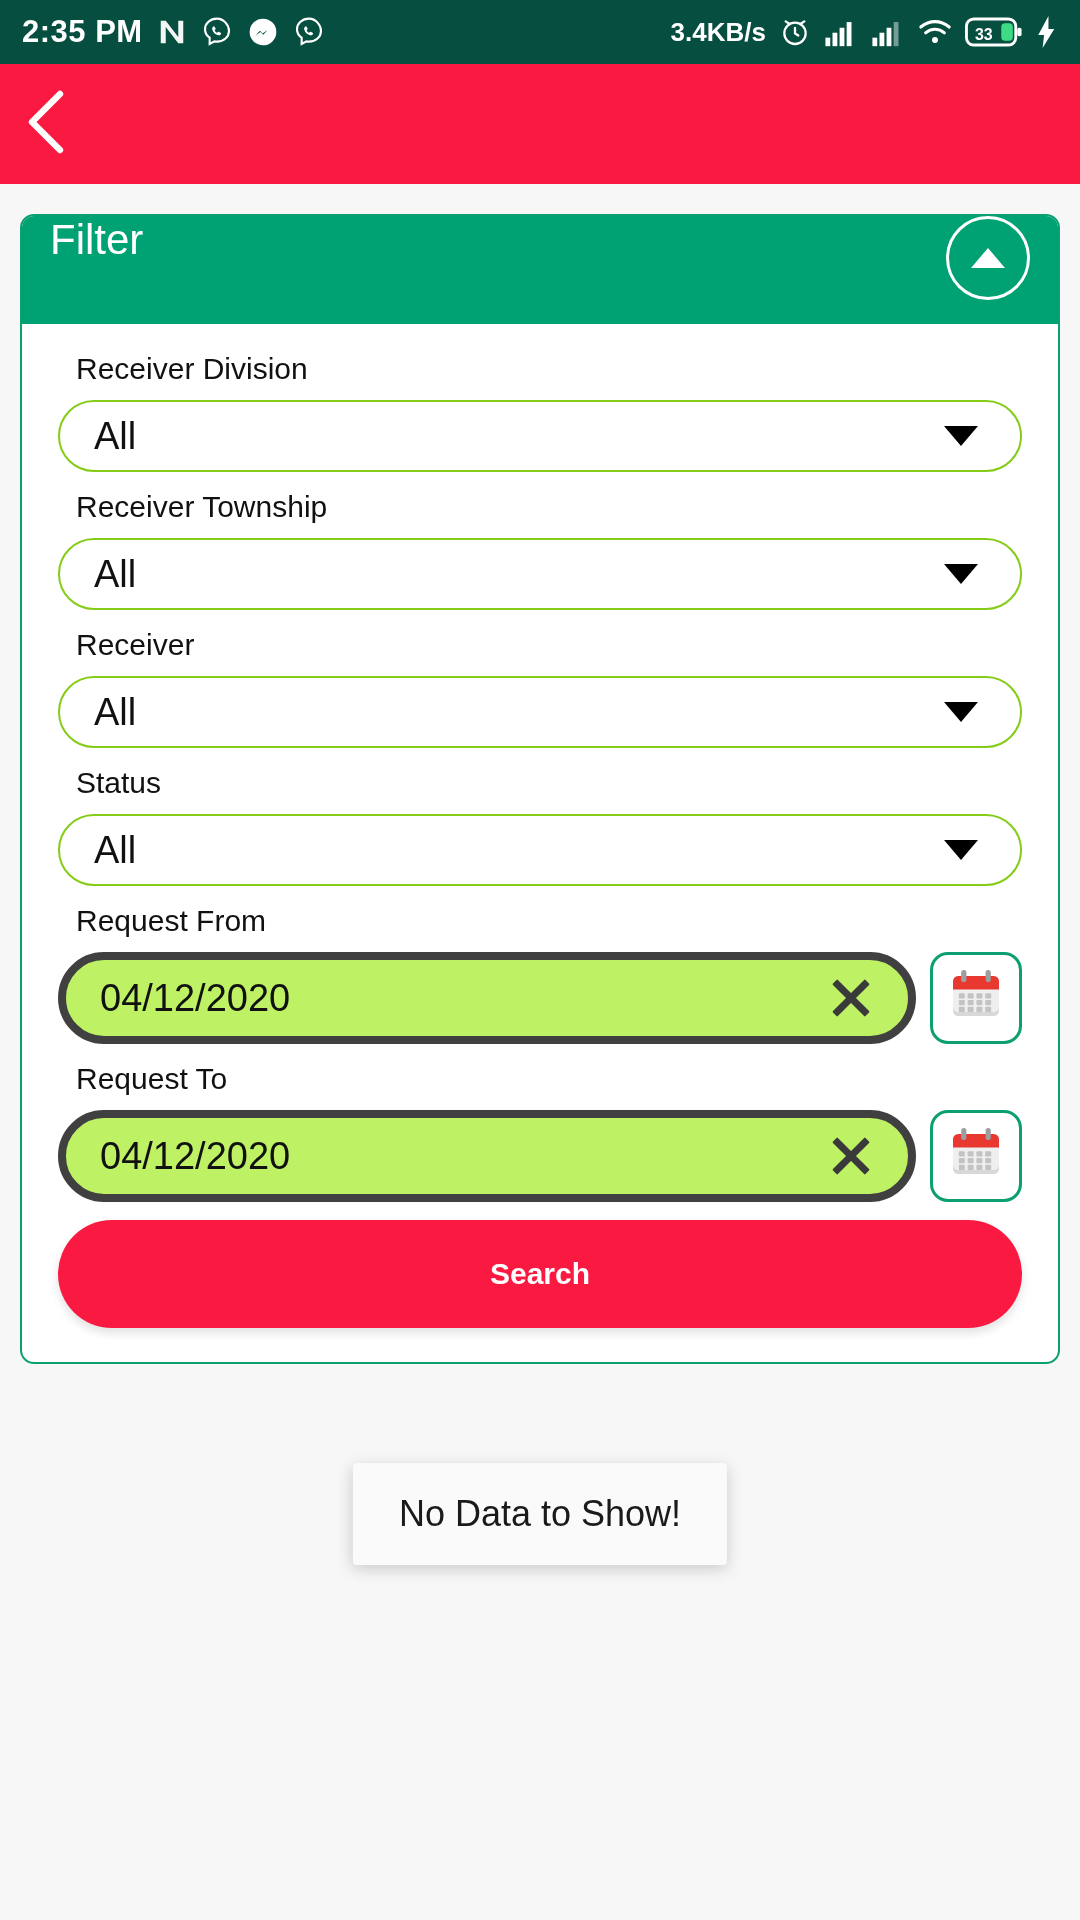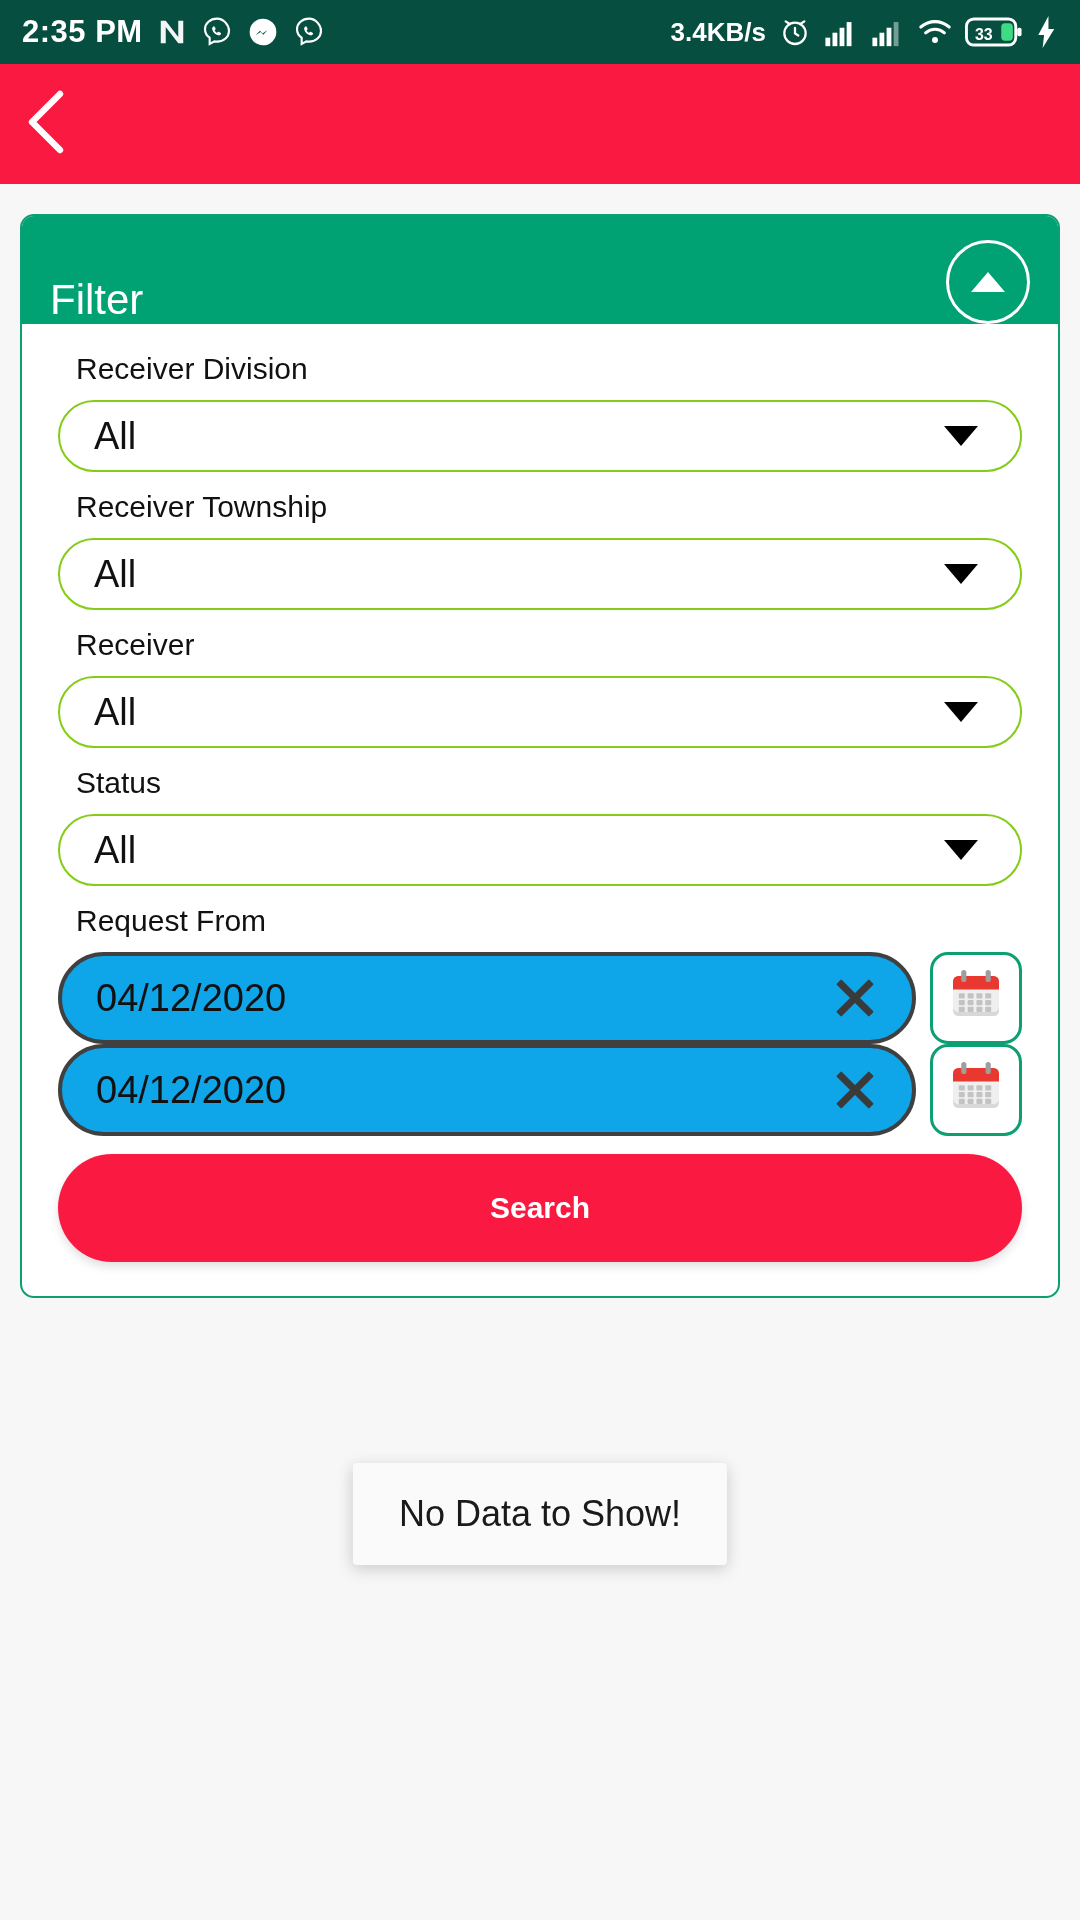--- a/index.html
+++ b/index.html
@@ -53,21 +53,21 @@
   .card {
     border: 2px solid #0c9f72;
     border-radius: 14px;
     background: #ffffff;
     overflow: hidden;
   }
   .card-header {
     background: #00a173;
     height: 108px;
     display: flex;
-    align-items: flex-end;
+    align-items: flex-start;
     padding: 0 28px;
   }
   .card-header-title {
     color: #ffffff;
     font-size: 42px;
   }
   .collapse-btn {
     margin-left: auto;
     width: 84px; height: 84px;
     border: 3px solid #ffffff;
@@ -110,23 +110,23 @@
     border-left: 17px solid transparent;
     border-right: 17px solid transparent;
     border-top: 20px solid #000000;
   }
 
   .date-row { display: flex; align-items: center; gap: 14px; }
   .date-pill {
     position: relative;
     flex: 1;
     height: 92px;
-    border: 4px solid #404040;
+    border: 8px solid #404040;
     border-radius: 46px;
-    background: #0ea5e9;
+    background: #bef264;
     display: flex;
     align-items: center;
     padding: 0 34px;
     cursor: text;
   }
   .date-value { font-size: 38px; color: #111111; }
   .clear-x {
     position: absolute;
     right: 34px;
     width: 46px; height: 46px;
@@ -332,20 +332,21 @@
                 <rect x="7.4" y="21.4" width="3" height="2.6" rx=".5"></rect>
                 <rect x="11.8" y="21.4" width="3" height="2.6" rx=".5"></rect>
                 <rect x="16.2" y="21.4" width="3" height="2.6" rx=".5"></rect>
                 <rect x="20.6" y="21.4" width="3" height="2.6" rx=".5"></rect>
               </g>
             </svg>
           </span>
         </div>
       </div>
 
+      <div class="field-label">Request To</div>
       <div class="date-row">
         <div class="date-pill">
           <span class="date-value">04/12/2020</span>
           <span class="clear-x"></span>
         </div>
         <div class="cal-btn">
           <span>
             <svg width="64" height="64" viewBox="0 0 32 32">
               <rect x="4.5" y="7" width="23" height="19" rx="2.6" fill="#d8d8d8"></rect>
               <rect x="4.5" y="6" width="23" height="18" rx="2.6" fill="#efefef"></rect>

